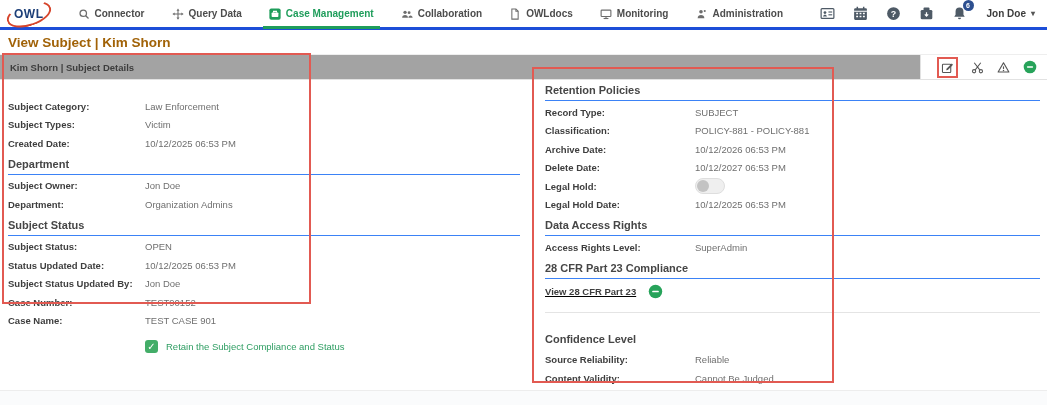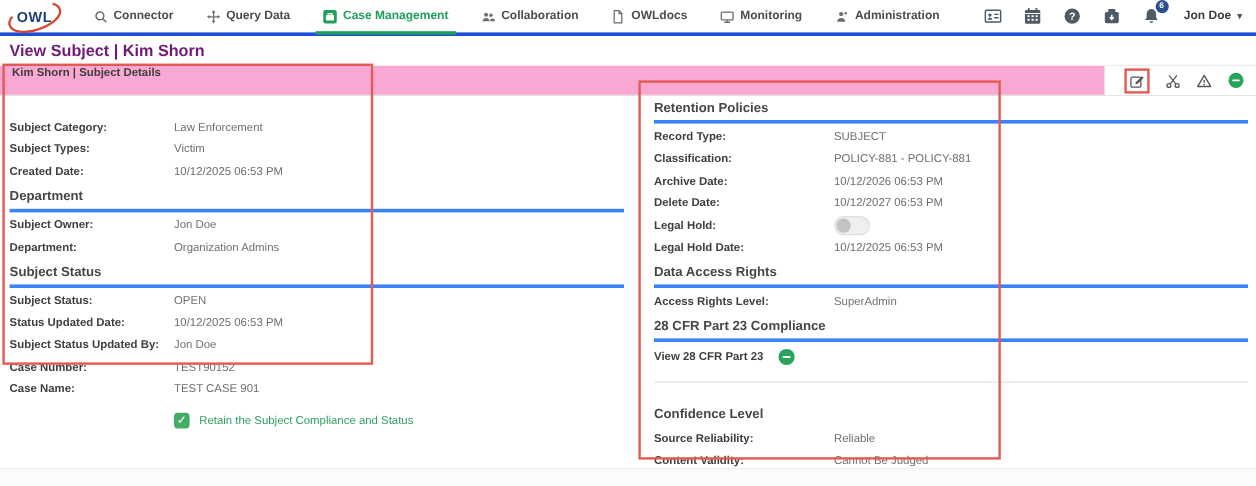--- a/index.html
+++ b/index.html
@@ -22,52 +22,52 @@
   .nav-right{margin-left:auto;display:flex;align-items:center;gap:18px;}
   .icwrap{position:relative;display:flex;cursor:pointer;}
   .nav-right .ic{width:15px;height:15px;color:#4e5a66;}
   .badge{position:absolute;top:-6px;right:-7px;background:#2d4f8f;color:#fff;font-size:7px;font-weight:bold;
     width:11px;height:11px;border-radius:50%;display:flex;align-items:center;justify-content:center;}
   .user{display:flex;align-items:center;gap:5px;font-size:10px;font-weight:bold;color:#3c3c3c;cursor:pointer;margin-left:2px;}
   .caret{font-size:8px;color:#555;}
 
   
   .page-title{position:absolute;top:30px;left:0;right:0;height:24px;display:flex;align-items:center;
-    padding-left:8px;font-size:13.5px;font-weight:bold;color:#701a75;}
+    padding-left:8px;font-size:13.5px;font-weight:bold;color:#a16207;}
 
   
   .tabbar{position:absolute;top:54px;left:0;right:0;height:24px;display:flex;align-items:stretch;
     border-top:1px solid #eeeeee;border-bottom:1px solid #e2e2e2;background:#fff;z-index:1;}
-  .tab{flex:1;display:flex;align-items:flex-start;padding-left:10px;background:#f9a8d4;
+  .tab{flex:1;display:flex;align-items:center;padding-left:10px;background:#a3a3a3;
     border-right:1px solid #e2e2e2;font-size:9.5px;font-weight:bold;color:#3d3d3d;cursor:pointer;}
   .toolbar{display:flex;align-items:center;gap:13px;padding:0 10px 0 16px;background:#fff;}
   .tbi{display:flex;cursor:pointer;}
   .tbi .ic{width:13px;height:13px;color:#555;}
   .tbi.annotated{border:2px solid #e25a52;padding:2px;}
   .tbi .ic.green-ic{width:14px;height:14px;}
 
   
   .col{position:absolute;font-size:9.5px;}
   #left-col{left:8px;top:97px;width:512px;}
   #right-col{left:545px;top:79px;width:495px;}
   .frow{display:flex;align-items:center;height:18.5px;}
   .flabel{font-weight:bold;color:#3e3e3e;flex:0 0 137px;}
   #right-col .flabel{flex:0 0 150px;}
   .fvalue{color:#6f6f6f;}
   .fheading{font-size:11px;font-weight:bold;color:#464646;padding:5px 0 4px;margin-bottom:2px;}
-  .fheading.underline{border-bottom:3px solid #3b82f6;}
+  .fheading.underline{border-bottom:1px solid #3b82f6;}
   .divider{height:1px;background:#e4e4e4;margin:9px 0 15px;}
   .checkbox-row{margin-top:5px;height:22px;}
   .cb{width:13px;height:13px;background:#43ad68;border-radius:3px;color:#fff;font-size:10px;line-height:13px;
     display:flex;align-items:center;justify-content:center;margin-right:8px;cursor:pointer;}
   .cblabel{color:#2f9e63;font-size:9.5px;}
   .toggle{width:28px;height:14px;border-radius:8px;background:#efefef;border:1px solid #dedede;
     position:relative;display:inline-block;cursor:pointer;}
   .knob{position:absolute;left:1px;top:0.5px;width:12px;height:12px;border-radius:50%;background:#c3c3c3;}
-  .action-row{height:22px;}
+  .action-row{height:22px;text-decoration:underline;}
   .alabel{font-weight:bold;color:#3e3e3e;margin-right:12px;}
   .action-row .ic{width:15px;height:15px;cursor:pointer;}
 
   
   .annot{position:absolute;border:2px solid #e25a52;z-index:6;pointer-events:none;box-sizing:border-box;}
   #annot-left{left:2px;top:53px;width:309px;height:251px;}
   #annot-right{left:532px;top:67px;width:302px;height:316px;}
 
   
   .footer{position:absolute;left:0;right:0;top:390px;height:15px;background:#fafbfc;border-top:1px solid #ededed;}

